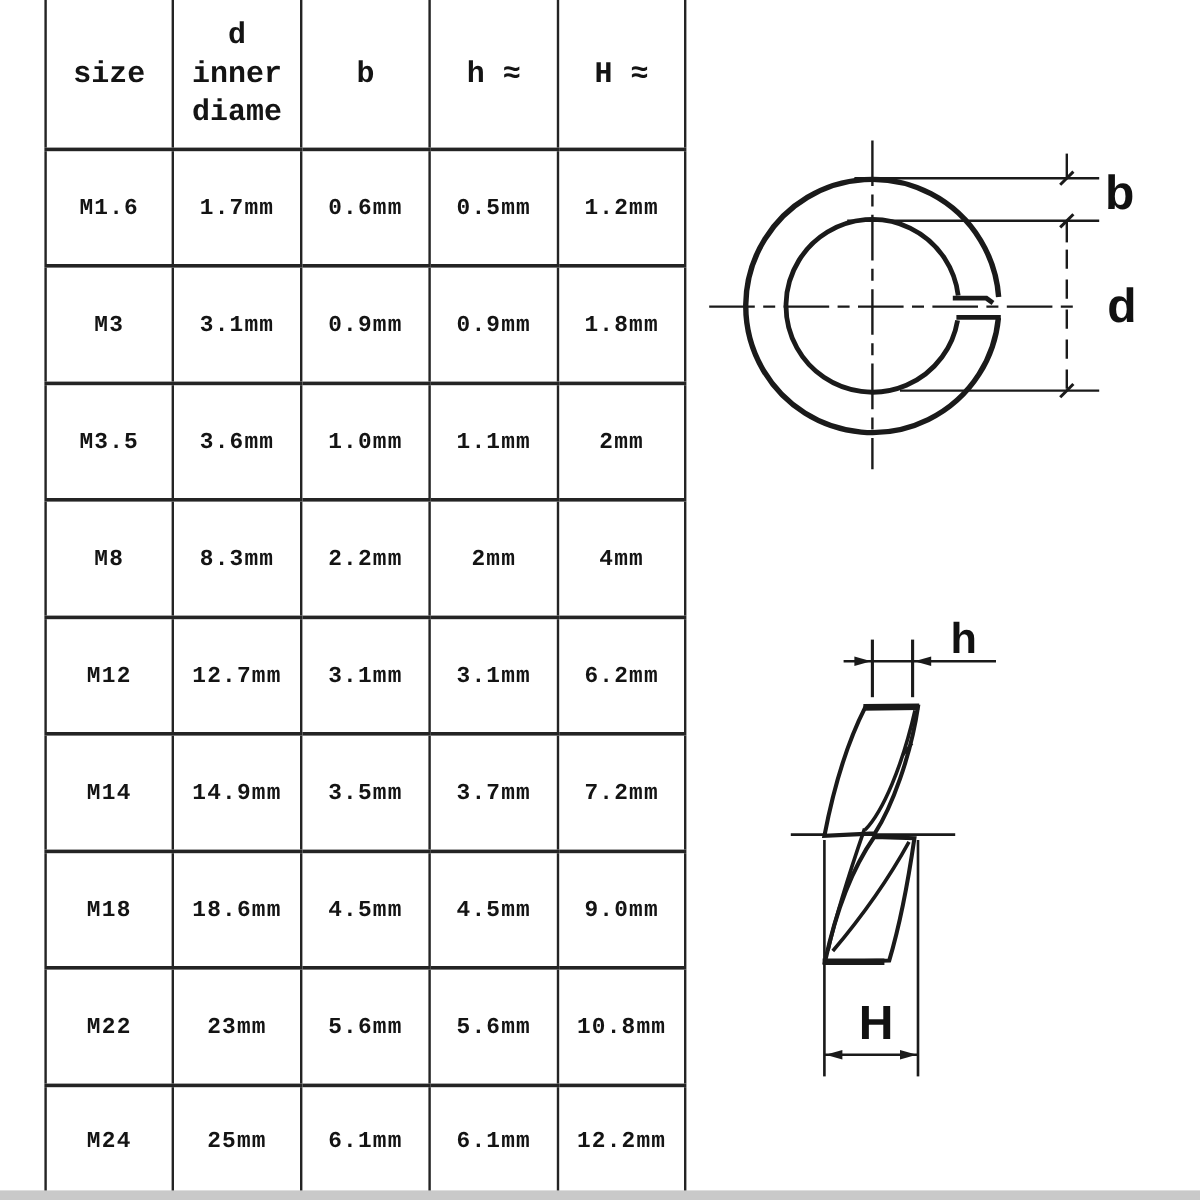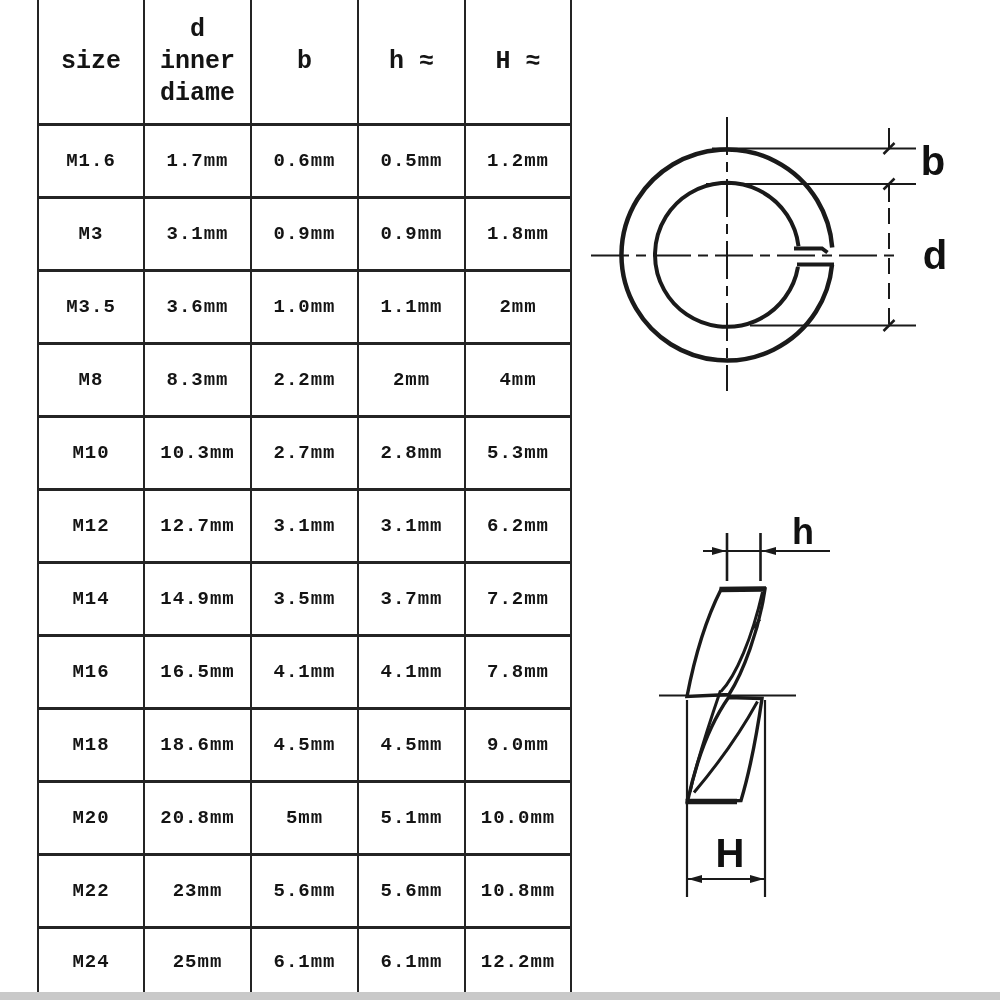--- a/index.html
+++ b/index.html
@@ -101,60 +101,39 @@
           <td>2mm</td>
         </tr>
         <tr>
           <td>M8</td>
           <td>8.3mm</td>
           <td>2.2mm</td>
           <td>2mm</td>
           <td>4mm</td>
         </tr>
         <tr>
-          <td>M10</td>
-          <td>10.3mm</td>
-          <td>2.7mm</td>
-          <td>2.8mm</td>
-          <td>5.3mm</td>
-        </tr>
-        <tr>
           <td>M12</td>
           <td>12.7mm</td>
           <td>3.1mm</td>
           <td>3.1mm</td>
           <td>6.2mm</td>
         </tr>
         <tr>
           <td>M14</td>
           <td>14.9mm</td>
           <td>3.5mm</td>
           <td>3.7mm</td>
           <td>7.2mm</td>
         </tr>
         <tr>
-          <td>M16</td>
-          <td>16.5mm</td>
-          <td>4.1mm</td>
-          <td>4.1mm</td>
-          <td>7.8mm</td>
-        </tr>
-        <tr>
           <td>M18</td>
           <td>18.6mm</td>
           <td>4.5mm</td>
           <td>4.5mm</td>
           <td>9.0mm</td>
-        </tr>
-        <tr>
-          <td>M20</td>
-          <td>20.8mm</td>
-          <td>5mm</td>
-          <td>5.1mm</td>
-          <td>10.0mm</td>
         </tr>
         <tr>
           <td>M22</td>
           <td>23mm</td>
           <td>5.6mm</td>
           <td>5.6mm</td>
           <td>10.8mm</td>
         </tr>
         <tr>
           <td>M24</td>

